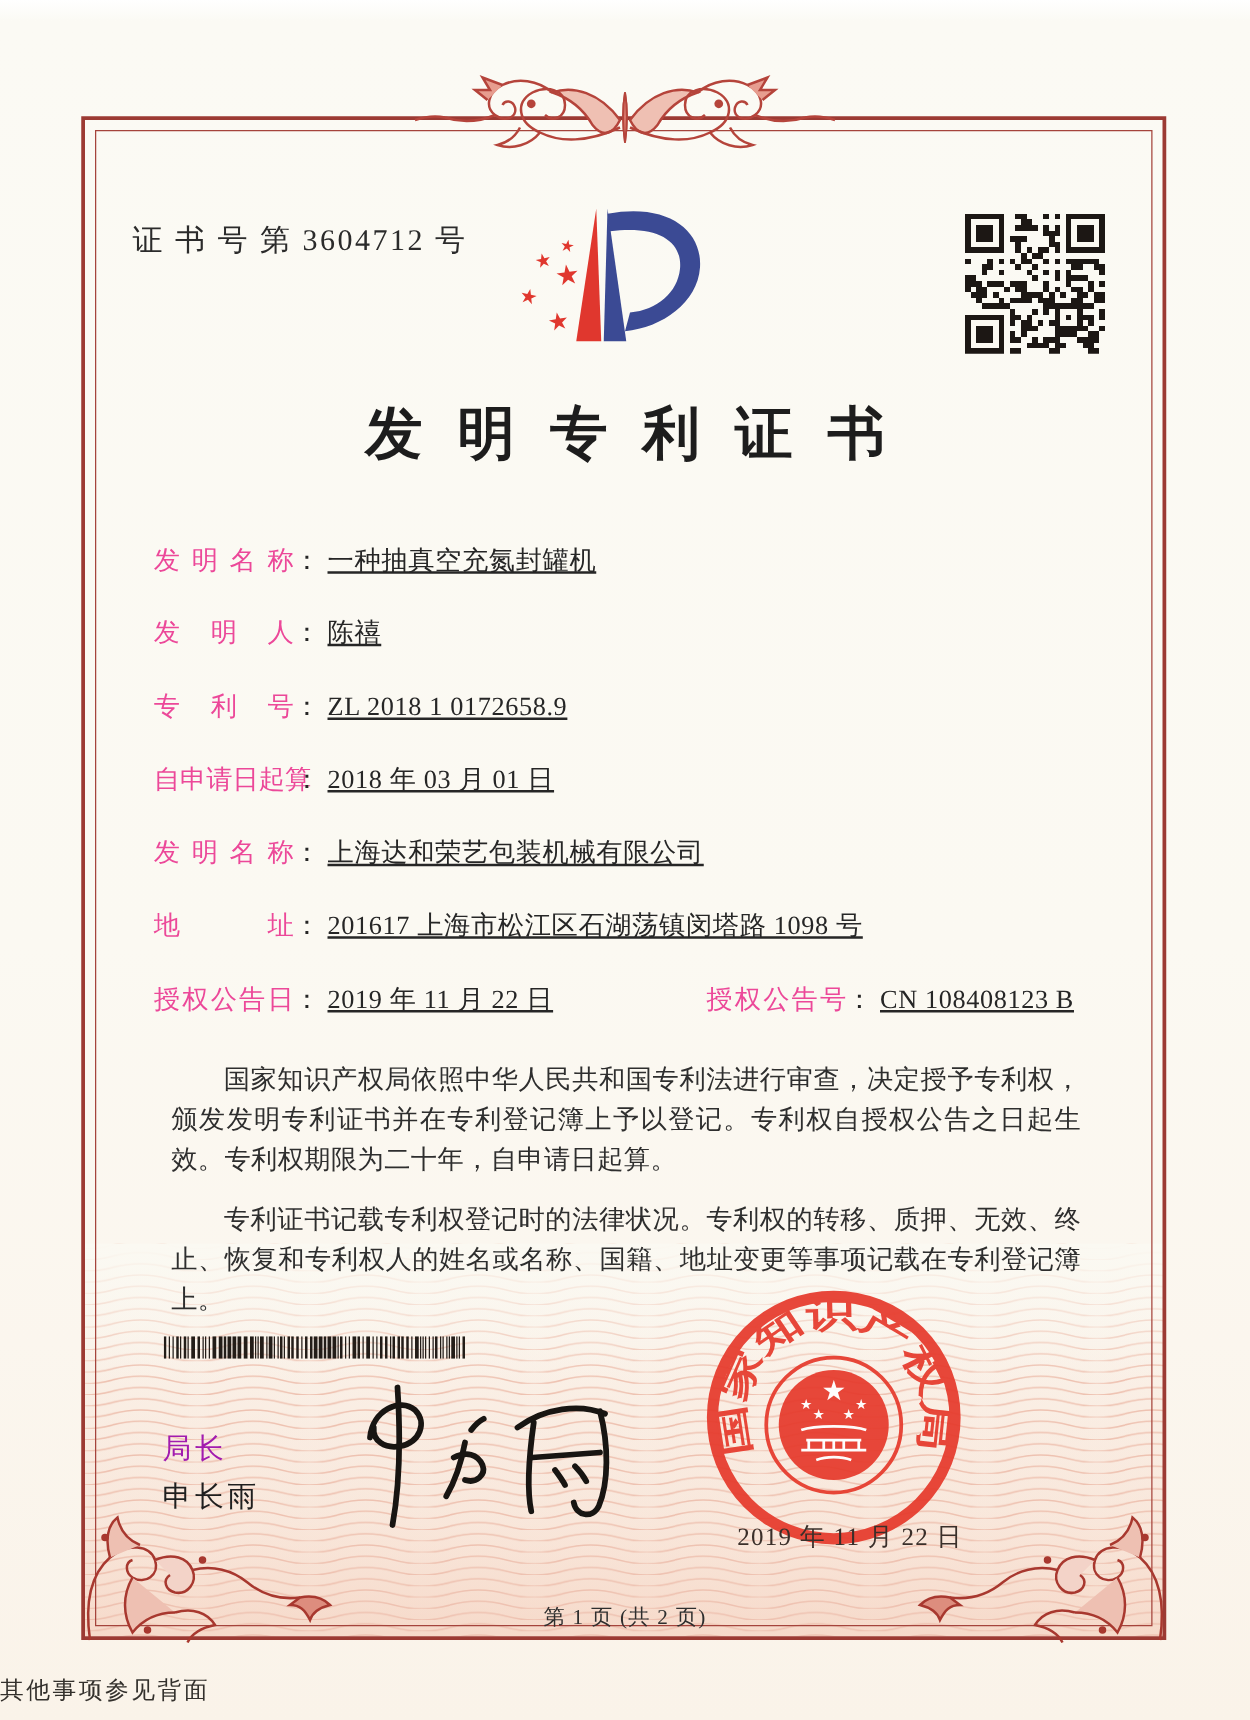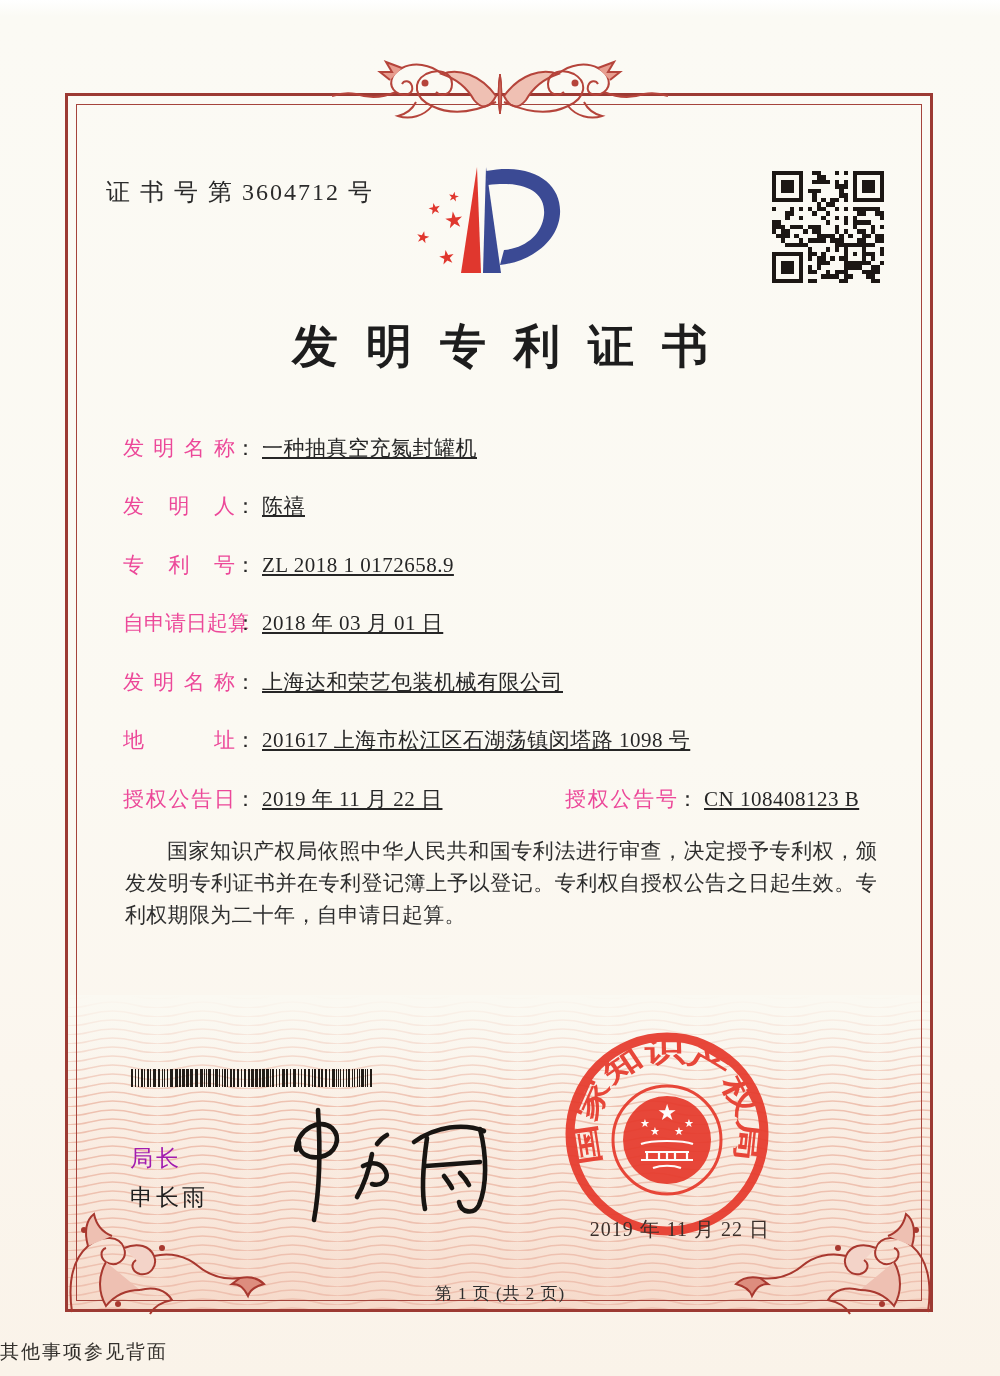--- a/index.html
+++ b/index.html
@@ -18,21 +18,21 @@
   .title{left:0;top:316px;width:100%;text-align:center;font-size:46px;font-weight:600;
          letter-spacing:28px;text-indent:28px;color:#1d1d1d;z-index:4;}
   .fields{z-index:4;}
   .field-row{position:absolute;left:123px;width:790px;font-size:21px;white-space:nowrap;}
   .flabel{display:inline-block;width:112px;text-align:justify;text-align-last:justify;color:#ec4899;}
   .fcolon{display:inline-block;margin-right:6px;color:#262626;}
   .fvalue{color:#262626;letter-spacing:0.5px;text-decoration:underline;}
   .grant2{position:absolute;left:442px;top:0;}
   .paras{left:121px;top:831px;width:760px;font-size:21px;line-height:32px;
          text-align:justify;color:#2e2e2e;z-index:4;}
-  .paras p{margin:4px;text-indent:2em;letter-spacing:0.3px;}
+  .paras p{margin:16px;text-indent:2em;letter-spacing:0.3px;}
   .director-title{left:130px;top:1143px;font-size:23px;letter-spacing:3px;
         font-family:"Liberation Sans","DejaVu Sans",sans-serif;color:#a21caf;z-index:4;}
   .director-name{left:130px;top:1182px;font-size:23px;letter-spacing:3px;
         font-family:"Liberation Sans","DejaVu Sans",sans-serif;color:#1f1f1f;z-index:4;}
   .seal-date{left:575px;top:1216px;width:210px;text-align:center;font-size:20px;
         letter-spacing:1px;color:#3a2f2a;z-index:6;}
   .page-info{left:0;top:1282px;width:100%;text-align:center;font-size:17px;
         letter-spacing:1px;color:#2e2e2e;z-index:4;}
   .back-note{left:0;top:1339px;width:100%;text-align:left;font-size:19px;
         letter-spacing:2px;color:#33302c;z-index:4;}
@@ -373,20 +373,21 @@
   <div class="field-row" style="top:785px">
     <span class="flabel">授权公告日</span><span class="fcolon">：</span><span class="fvalue">2019 年 11 月 22 日</span>
     <span class="grant2">
       <span class="flabel">授权公告号</span><span class="fcolon">：</span><span class="fvalue">CN 108408123 B</span>
     </span>
   </div>
 </div>
 
 <div class="abs paras">
   <p>国家知识产权局依照中华人民共和国专利法进行审查，决定授予专利权，颁发发明专利证书并在专利登记簿上予以登记。专利权自授权公告之日起生效。专利权期限为二十年，自申请日起算。</p>
+  <p>专利证书记载专利权登记时的法律状况。专利权的转移、质押、无效、终止、恢复和专利权人的姓名或名称、国籍、地址变更等事项记载在专利登记簿上。</p>
 </div>
 
 <svg class="abs barcodesvg" id="barcode" width="244" height="18">
     <rect x="0" y="0" width="2" height="18" fill="#231d18"></rect>
     <rect x="4" y="0" width="1" height="18" fill="#231d18"></rect>
     <rect x="7" y="0" width="1" height="18" fill="#231d18"></rect>
     <rect x="10" y="0" width="2" height="18" fill="#231d18"></rect>
     <rect x="13" y="0" width="1" height="18" fill="#231d18"></rect>
     <rect x="16" y="0" width="2" height="18" fill="#231d18"></rect>
     <rect x="19" y="0" width="1" height="18" fill="#231d18"></rect>

